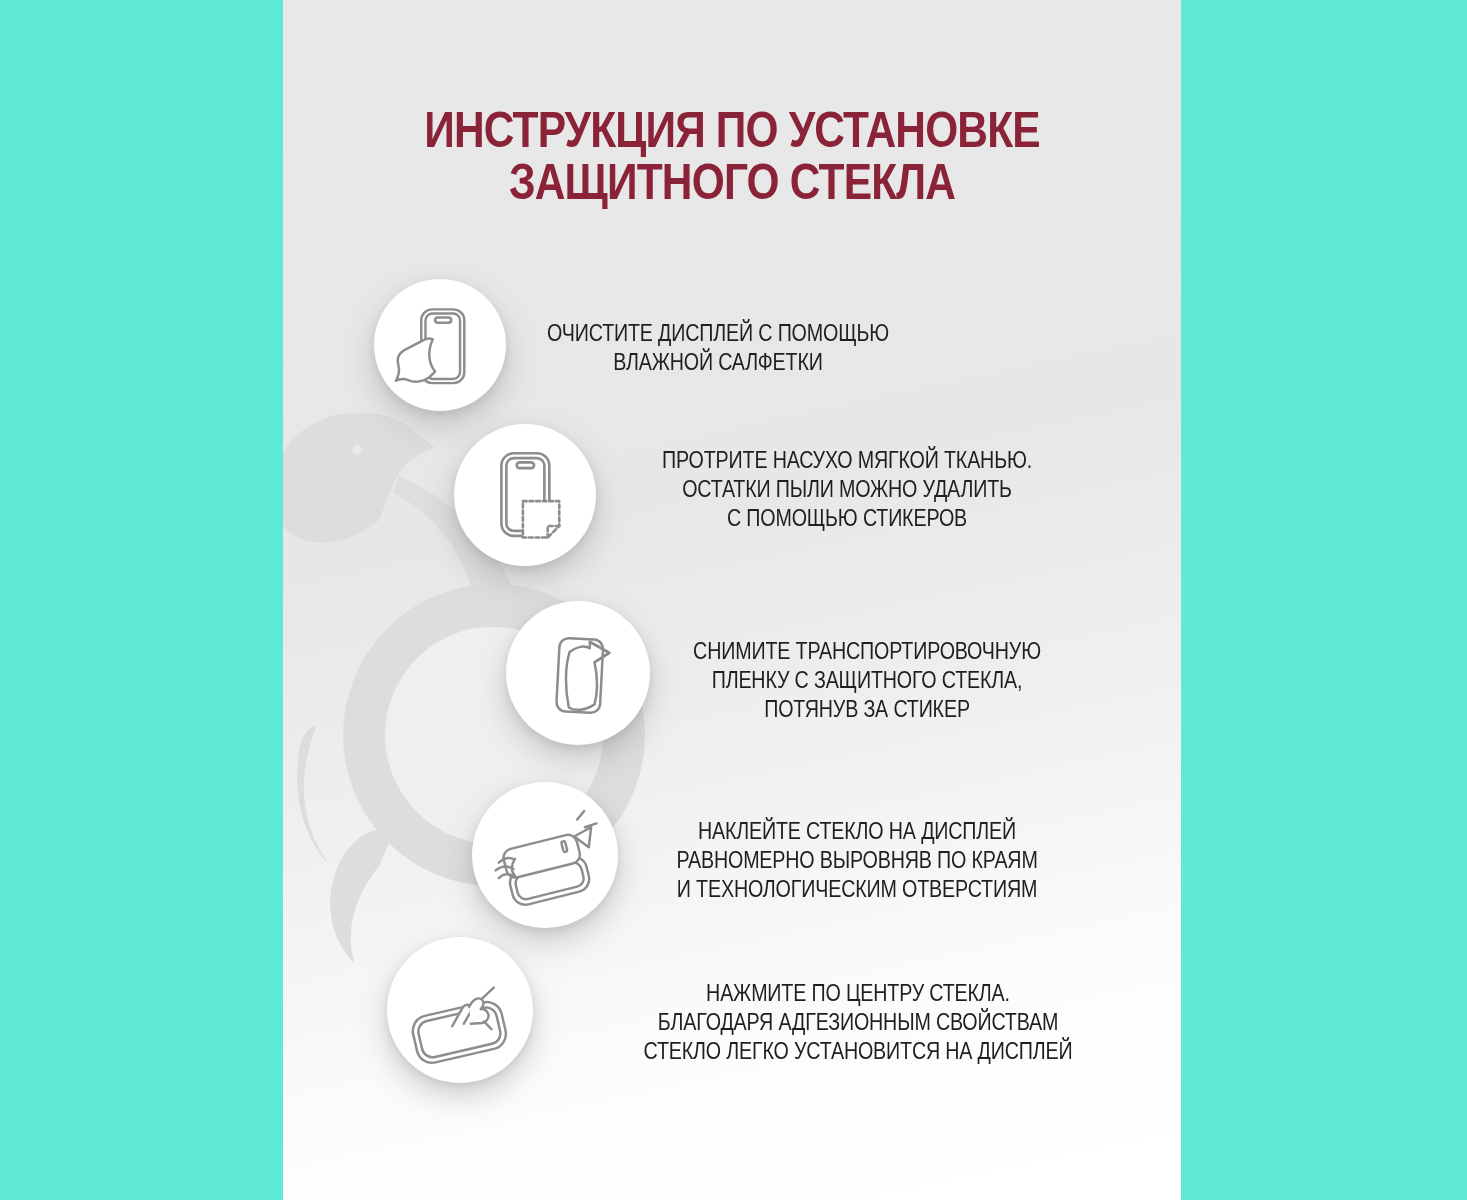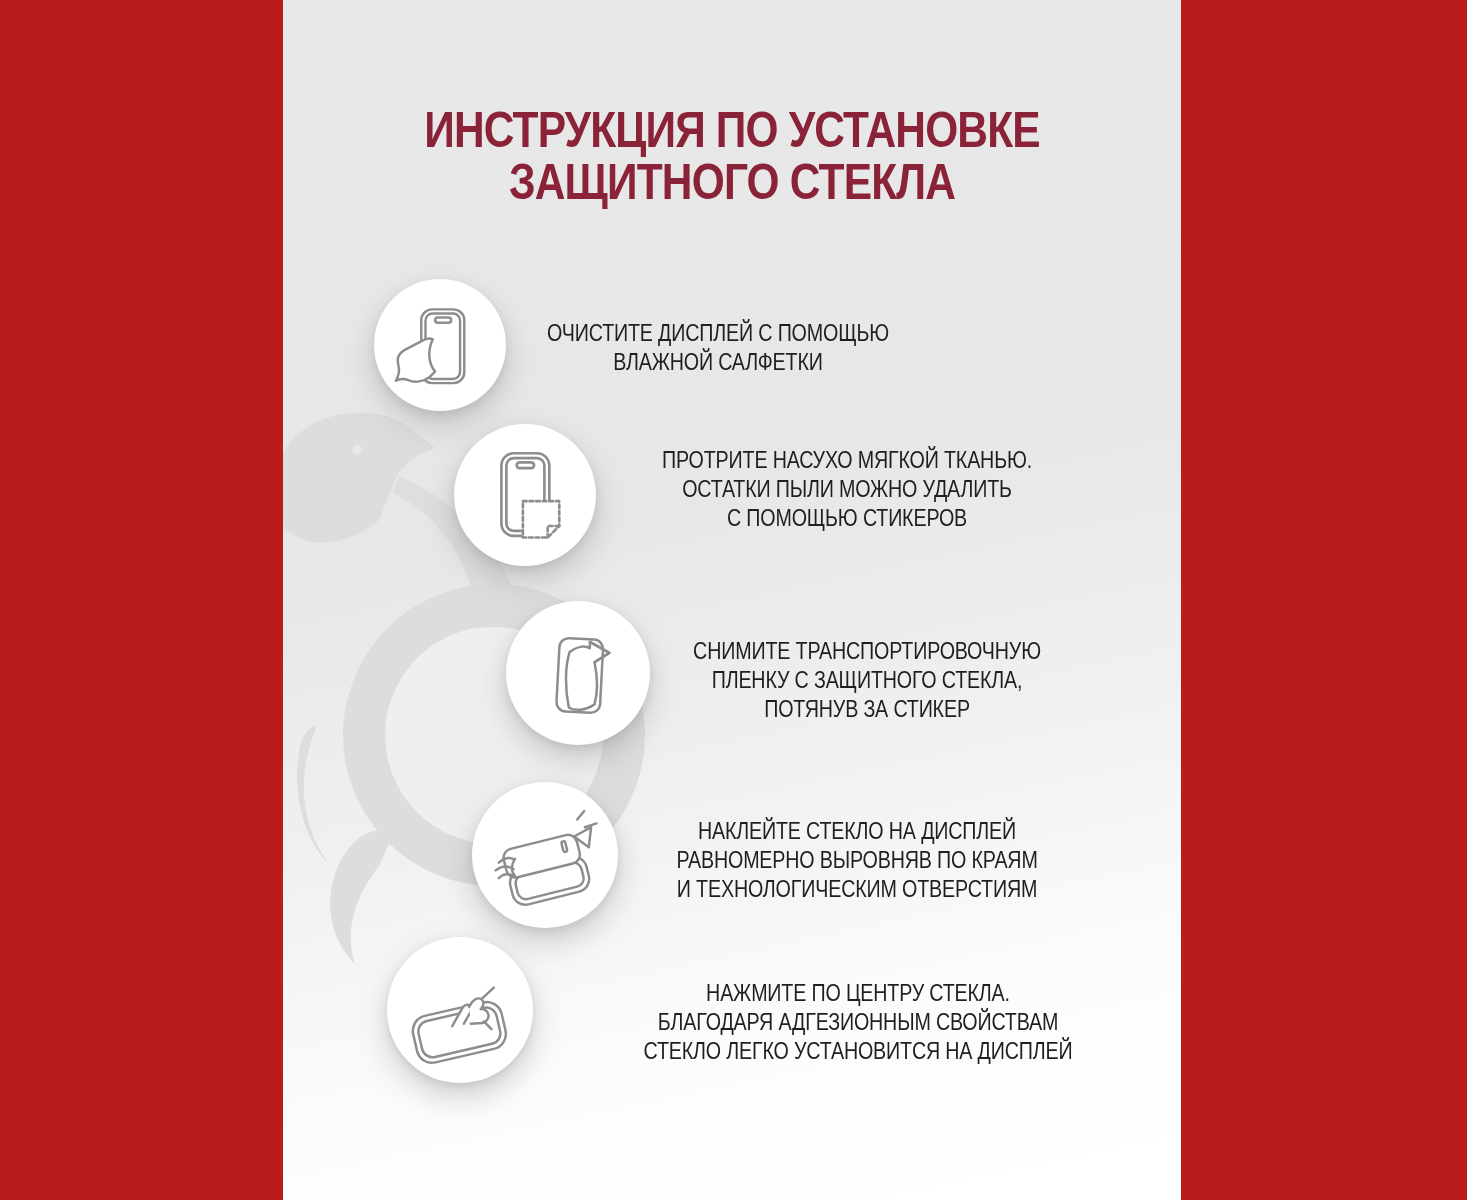--- a/index.html
+++ b/index.html
@@ -1,17 +1,17 @@
 <!DOCTYPE html>
 <html><head>
 <meta charset="utf-8">
 <style>
   html,body{margin:0;padding:0;background:#ffffff;}
   .page{
-    position:relative;width:1467px;height:1200px;background:#b91c1c;
+    position:relative;width:1467px;height:1200px;background:#5eead4;
     font-family:"Liberation Sans", sans-serif;overflow:hidden;
   }
   .column{
     position:absolute;left:283px;top:0;width:898px;height:1200px;
     background:linear-gradient(168deg,#e9e8e8 0%,#e8e7e7 42%,#f1f0f0 62%,#fcfcfc 82%,#ffffff 96%);
   }
   .watermark{position:absolute;left:0;top:398px;width:440px;height:580px;pointer-events:none;}
   .title{
     position:absolute;left:0;top:104px;width:100%;margin:0;
     text-align:center;color:#8a2337;font-weight:bold;font-size:50px;line-height:52px;

